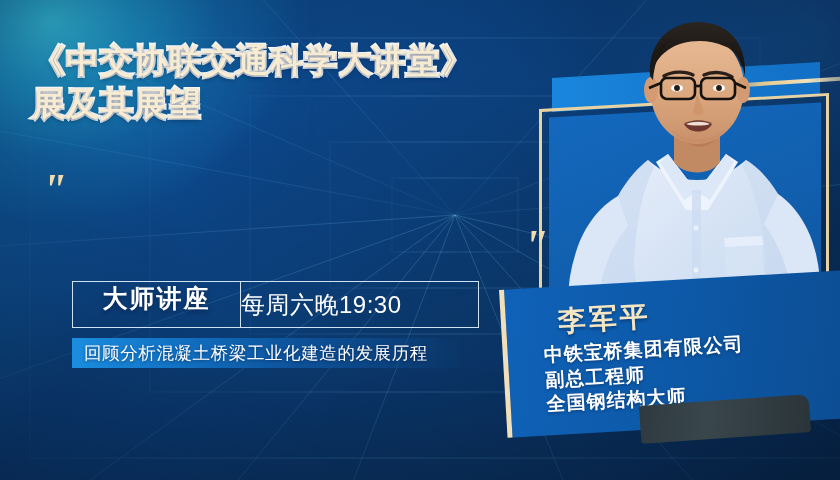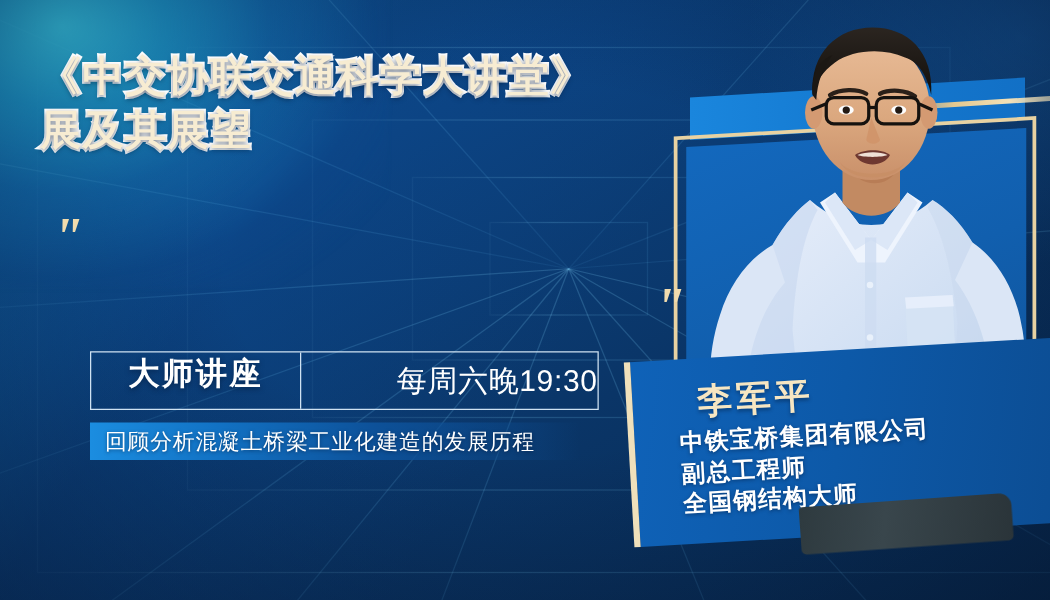--- a/index.html
+++ b/index.html
@@ -107,21 +107,21 @@
     width:168px;height:100%;
     display:flex;align-items:flex-start;justify-content:center;
     border-right:1.6px solid #cfe2f2;
   }
   .master-left span{
     color:#ffffff;font-size:25px;font-weight:900;letter-spacing:2px;
     text-shadow:0 2px 4px rgba(3,20,48,.5);
   }
   .master-right{
     flex:1;height:100%;
-    display:flex;align-items:center;justify-content:flex-end;
+    display:flex;align-items:center;justify-content:flex-start;
   }
   .master-right span{
     color:#ffffff;font-size:24px;font-weight:500;letter-spacing:.5px;
   }
 
   
   .sub-band{
     position:absolute;left:72px;top:338px;
     height:30px;min-width:392px;
     display:flex;align-items:center;

